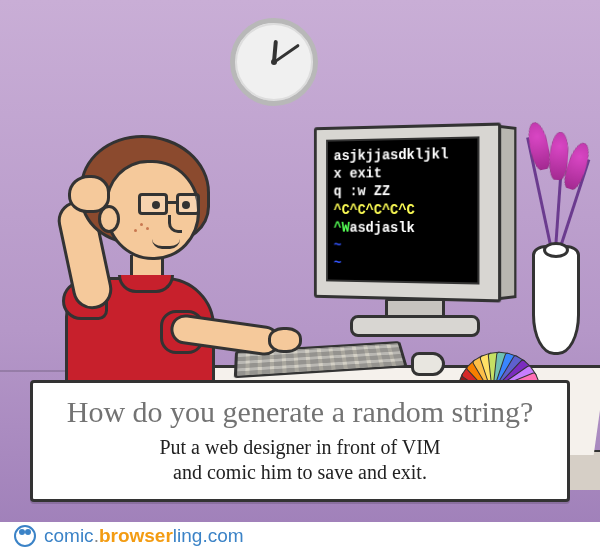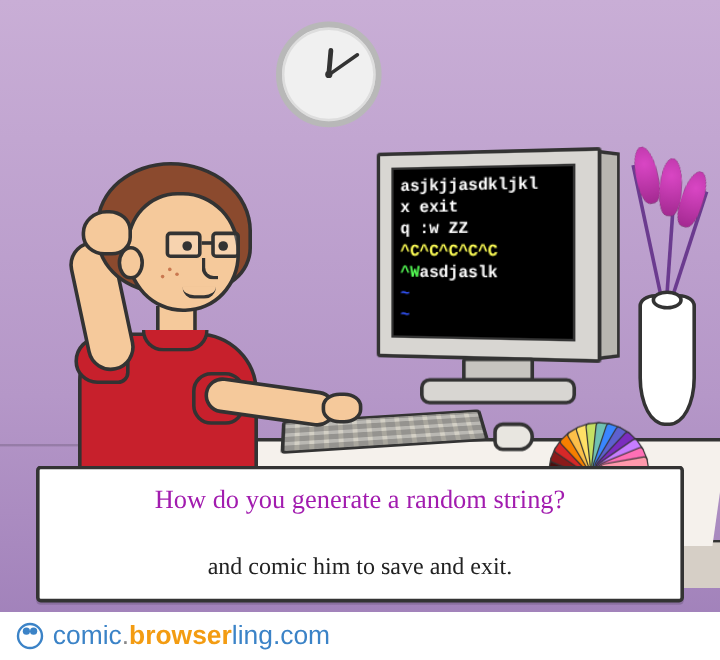--- a/index.html
+++ b/index.html
@@ -336,41 +336,41 @@
     right: 30px;
     bottom: 48px;
     background: #fff;
     border: 3px solid #333;
     border-radius: 4px;
     padding: 12px 14px 14px;
     text-align: center;
     box-shadow: 0 2px 0 rgba(0,0,0,0.15);
   }
   .caption .q {
-    font-size: 22px;
-    color: #a21caf;
+    font-size: 30px;
+    color: #737373;
     margin-bottom: 6px;
   }
   .caption .a {
     font-size: 20px;
     color: #222;
     line-height: 1.25;
   }
 
   
   .footer {
     position: absolute;
     left: 0; right: 0; bottom: 0;
-    height: 40px;
+    height: 28px;
     background: #fff;
     display: flex;
     align-items: center;
     padding: 0 14px;
     font-family: Arial, Helvetica, sans-serif;
-    font-size: 22px;
+    font-size: 19px;
     color: #3b83c7;
     gap: 8px;
   }
   .footer .logo-icon {
     width: 22px; height: 22px;
     border: 2px solid #3b83c7;
     border-radius: 50%;
     position: relative;
   }
   .footer .logo-icon::before, .footer .logo-icon::after {
@@ -465,21 +465,21 @@
   <div class="freckle" style="top:118px;left:120px"></div>
   <div class="freckle" style="top:124px;left:114px"></div>
   <div class="freckle" style="top:122px;left:126px"></div>
   <div class="collar"></div>
   <div class="shirt-text">DESIGN</div>
 </div>
 
 <div class="caption">
   <div class="q">How do you generate a random string?</div>
   <div class="a">
-    <br>
+    <span>Put a web designer in front of VIM</span><br>
     <span>and comic him to save and exit.</span>
   </div>
 </div>
 
 <div class="footer">
   <span class="logo-icon"></span>
   <span>
     <span>comic</span><span class="dot">.</span><span class="brand-accent">browser</span><span class="brand-rest">ling</span><span class="brand-rest">.com</span>
   </span>
 </div>

